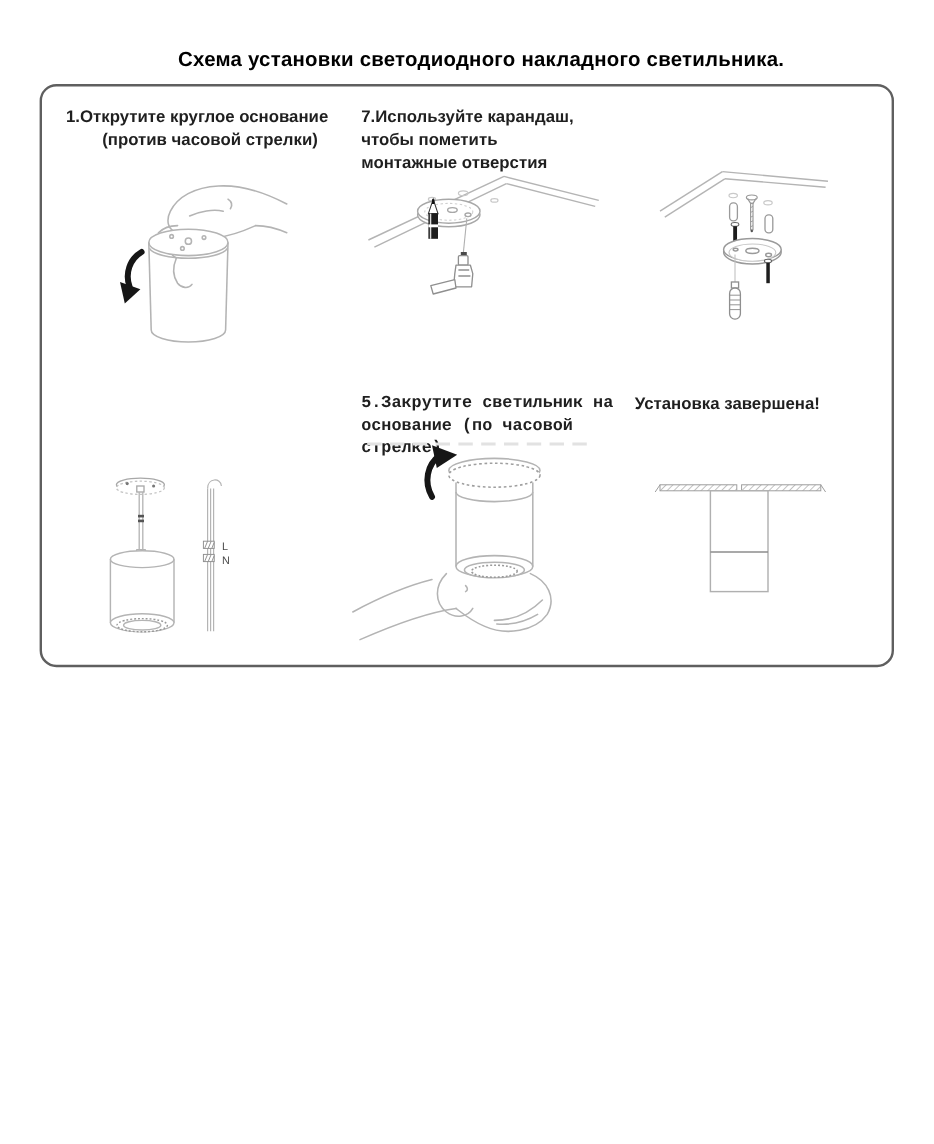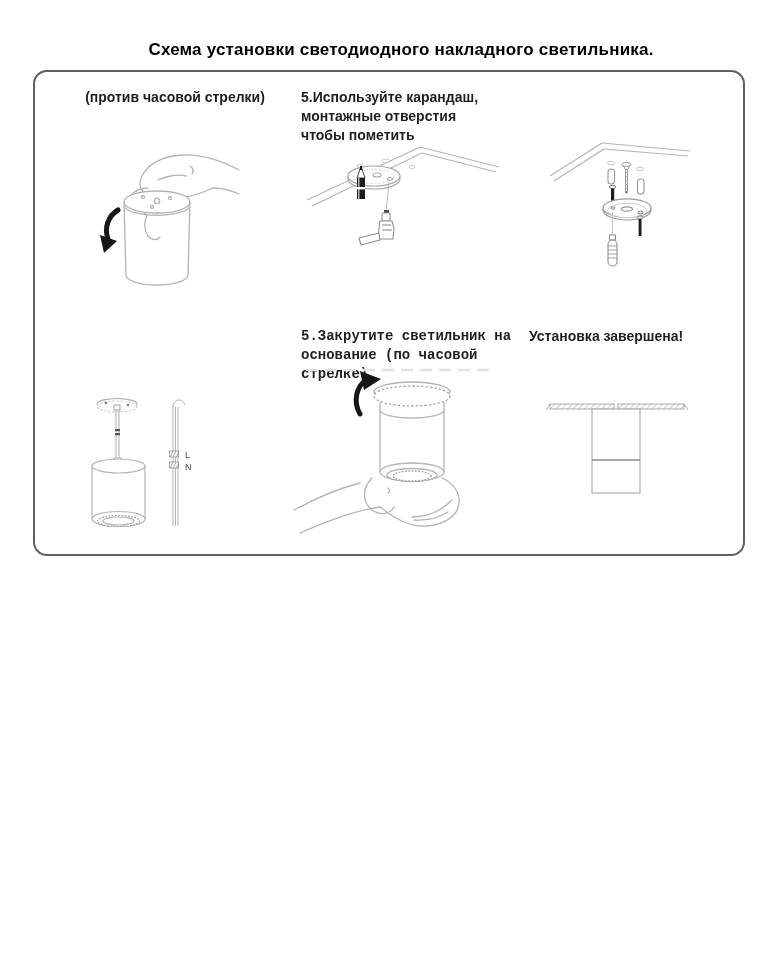--- a/index.html
+++ b/index.html
@@ -19,26 +19,27 @@
 </head>
 <body>
 
 <div id="page">
 
   <h1 class="page-title">Схема установки светодиодного накладного светильника.</h1>
 
   <div class="panel">
 
     <h2 class="cell-heading" style="left:20px;top:16px;width:235px;">
+      <span>1.Открутите круглое основание</span>
       <span class="indent-1">(против часовой стрелки)</span>
     </h2>
     <h2 class="cell-heading" style="left:266px;top:16px;width:220px;">
-      <span>5.Используйте карандаш,</span>
+      <span>7.Используйте карандаш,</span>
+      <span>чтобы пометить</span>
       <span>монтажные отверстия</span>
-      <span>чтобы пометить</span>
     </h2>
     <h2 class="cell-heading" style="left:494px;top:16px;width:220px;">
     </h2>
 
     <h2 class="cell-heading" style="left:266px;top:255px;width:235px;font-family:Liberation Mono, monospace;">
       <span>5.Закрутите светильник на</span>
       <span>основание (по часовой стрелке)</span>
     </h2>
     <h2 class="cell-heading" style="left:494px;top:255px;width:220px;">
       <span>Установка завершена!</span>

